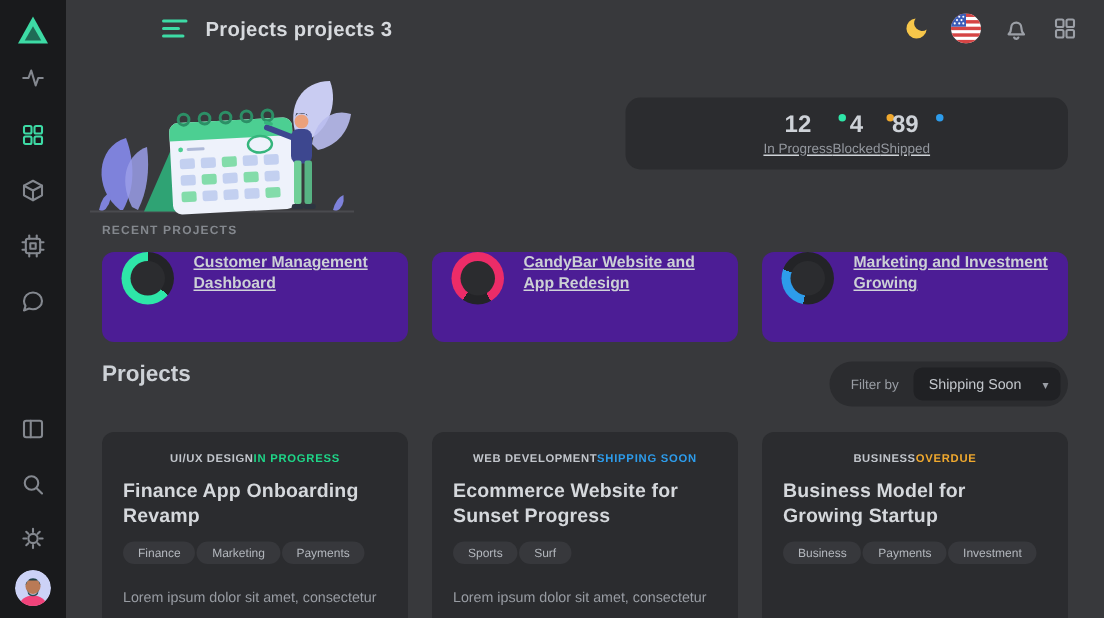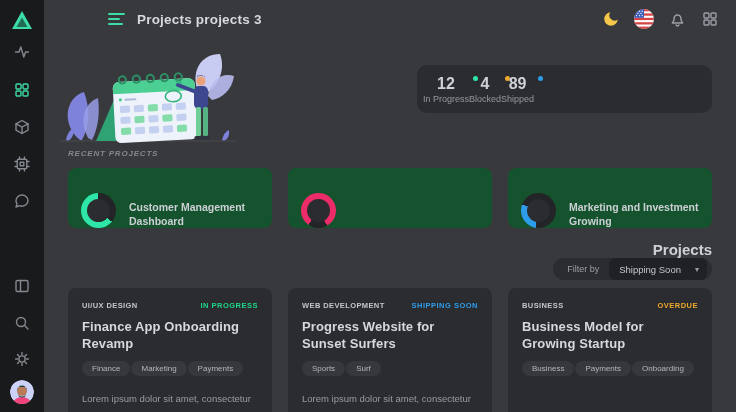--- a/index.html
+++ b/index.html
@@ -47,54 +47,56 @@
     stroke-linecap:round; stroke-linejoin:round; }
 
   
   .main { position:absolute; left:44px; top:38px; right:0; bottom:0; }
 
   .hero-illustration { position:absolute; left:14px; top:14px; width:180px; height:95px; }
 
   .stats-card {
     position:absolute; right:24px; top:27px; width:295px; height:48px;
     background:#2b2c2f; border-radius:10px;
-    display:flex; align-items:center; justify-content:flex-start;
+    display:flex; align-items:center; justify-content:center;
     padding:0 6px;
+    text-decoration:underline;
   }
   .stat { text-align:center; position:relative; }
   .stat-value { font-size:16px; font-weight:bold; color:#ced2d8;
     display:inline-block; position:relative; }
   .stat-dot { position:absolute; right:-9px; top:1px; width:5px; height:5px;
     border-radius:50%; }
   .stat-label { font-size:9px; color:#94989f; margin-top:1px; }
 
   .recent-label {
     position:absolute; left:24px; top:111px;
-    font-size:8px; font-weight:bold; letter-spacing:.8px; color:#84888e;font-style:italic;
+    font-size:8px; font-weight:bold; letter-spacing:.8px; color:#84888e;
   }
   .recent-row {
     position:absolute; left:24px; right:24px; top:130px; height:60px;
     display:flex; gap:16px;
   }
   .recent-card {
-    flex:1; background:#14532d; border-radius:8px;
-    display:flex; align-items:flex-end; gap:13px; padding:0 12px 0 13px;
+    flex:1; background:#4c1d95; border-radius:8px;
+    display:flex; align-items:flex-start; gap:13px; padding:0 12px 0 13px;
     cursor:pointer;
+    text-decoration:underline;
   }
   .ring {
     width:35px; height:35px; border-radius:50%; flex:none; position:relative;
     background:conic-gradient(from var(--gf), #232427 0 var(--gw), var(--rc) var(--gw) 360deg);
   }
   .ring::after { content:""; position:absolute; inset:6px; border-radius:50%;
     background:#2b2c2f; }
   .recent-title { font-size:10.5px; font-weight:bold; color:#ccd0d5; line-height:1.35; }
 
   .projects-header {
     position:absolute; left:24px; right:24px; top:203px; height:32px;
-    display:flex; align-items:flex-end; justify-content:space-between;flex-direction:column;
+    display:flex; align-items:flex-start; justify-content:space-between;
   }
   .projects-heading { font-size:15px; font-weight:bold; color:#cdd1d6; }
   .filter-pill {
     height:30px; background:#2b2c2f; border-radius:16px;
     display:flex; align-items:center; padding:0 5px 0 14px; gap:10px;
   }
   .filter-label { font-size:9px; color:#9a9ea5; }
   .filter-select {
     height:22px; background:#202124; border-radius:6px;
     display:flex; align-items:center; gap:14px; padding:0 8px 0 10px;
@@ -104,21 +106,21 @@
   .caret { font-size:8px; color:#9a9ea5; }
 
   .cards-row {
     position:absolute; left:24px; right:24px; top:250px; height:170px;
     display:flex; gap:16px;
   }
   .project-card {
     flex:1; background:#2b2c2f; border-radius:8px; padding:13px 14px;
     cursor:pointer; overflow:hidden;
   }
-  .card-head { display:flex; justify-content:space-between; align-items:center; }
+  .card-head { display:flex; justify-content:center; align-items:center; }
   .card-category { font-size:7.5px; font-weight:bold; letter-spacing:.4px; color:#c2c6cc; }
   .card-status { font-size:7.5px; font-weight:bold; letter-spacing:.5px; }
   .card-title { margin-top:9px; font-size:13px; font-weight:bold;
     color:#d5d8dc; line-height:1.28; letter-spacing:.1px; }
   .tag-row { margin-top:9px; display:flex; gap:1px; flex-wrap:wrap; }
   .tag {
     background:#37383c; border-radius:9px; padding:3px 10px;
     font-size:8px; color:#b3b7bd; cursor:pointer;
   }
   .card-excerpt { margin-top:17px; font-size:9.5px; color:#989ca3; }
@@ -351,20 +353,21 @@
   </section>
 
   <div class="recent-label">RECENT PROJECTS</div>
   <section class="recent-row">
     <div class="recent-card">
       <div class="ring" style="--gf: 0deg; --gw: 130deg; --rc: #2ee6a8;"></div>
       <div class="recent-title">Customer Management Dashboard</div>
     </div>
     <div class="recent-card">
       <div class="ring" style="--gf: 150deg; --gw: 65deg; --rc: #ec2c68;"></div>
+      <div class="recent-title">CandyBar Website and App Redesign</div>
     </div>
     <div class="recent-card">
       <div class="ring" style="--gf: 290deg; --gw: 260deg; --rc: #2d9ceb;"></div>
       <div class="recent-title">Marketing and Investment Growing</div>
     </div>
   </section>
 
   <div class="projects-header">
     <h2 class="projects-heading">Projects</h2>
     <div class="filter-pill">
@@ -390,36 +393,36 @@
         <span class="tag">Payments</span>
       </div>
       <p class="card-excerpt">Lorem ipsum dolor sit amet, consectetur</p>
     </article>
 
     <article class="project-card">
       <div class="card-head">
         <span class="card-category">WEB DEVELOPMENT</span>
         <span class="card-status" style="color: rgb(45, 156, 235);">SHIPPING SOON</span>
       </div>
-      <h3 class="card-title">Progress Website for Sunset Surfers</h3>
+      <h3 class="card-title">Ecommerce Website for Sunset Progress</h3>
       <div class="tag-row">
         <span class="tag">Sports</span>
         <span class="tag">Surf</span>
       </div>
       <p class="card-excerpt">Lorem ipsum dolor sit amet, consectetur</p>
     </article>
 
     <article class="project-card">
       <div class="card-head">
         <span class="card-category">BUSINESS</span>
         <span class="card-status" style="color: rgb(240, 169, 46);">OVERDUE</span>
       </div>
       <h3 class="card-title">Business Model for Growing Startup</h3>
       <div class="tag-row">
         <span class="tag">Business</span>
         <span class="tag">Payments</span>
-        <span class="tag">Onboarding</span>
+        <span class="tag">Investment</span>
       </div>
 
     </article>
 
   </section>
 </main>
 
 </body></html>

